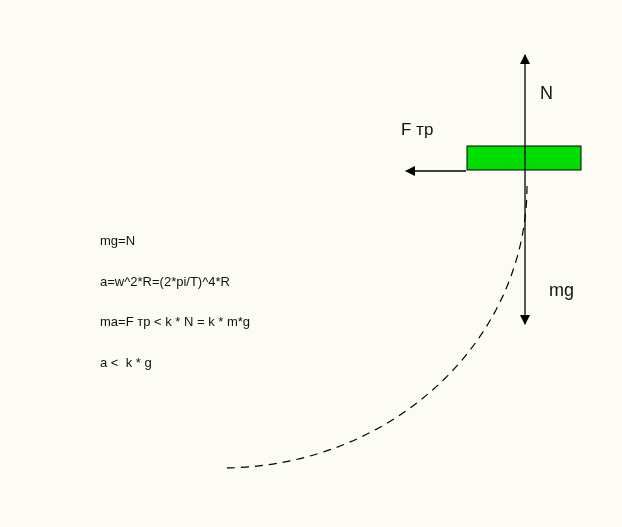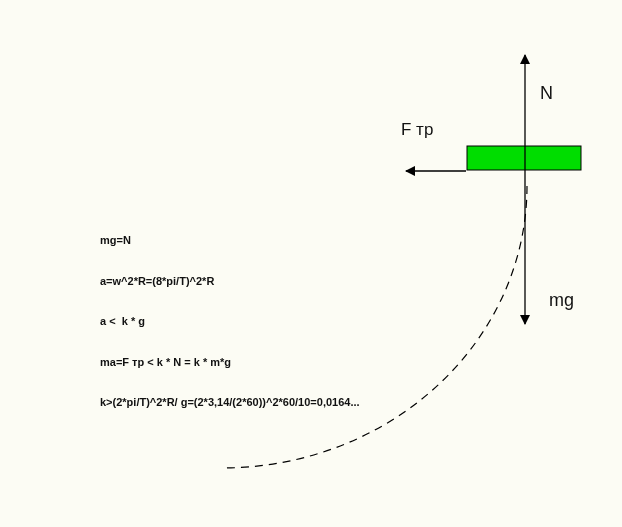--- a/index.html
+++ b/index.html
@@ -30,32 +30,31 @@
     top: 83px;
     font-size: 18px;
   }
   .label-ftr {
     left: 401px;
     top: 120px;
     font-size: 17px;
   }
   .label-mg {
     left: 549px;
-    top: 290px;
+    top: 280px;
     font-size: 18px;
   }
   .equations {
     position: absolute;
     left: 100px;
     top: 207px;
-    font-size: 11px;
+    font-size: 13px;
     line-height: 13.5px;
     color: #111;
     white-space: pre;
-    font-weight: bold;
   }
 </style>
 </head>
 <body>
 
 <div class="stage">
 
   <svg width="622" height="527" viewBox="0 0 622 527">
     <defs>
       <marker id="arrowhead" viewBox="0 0 10 10" refX="9" refY="5" markerWidth="8" markerHeight="8" orient="auto-start-reverse">
@@ -73,19 +72,18 @@
   </svg>
 
   <div class="label label-n">N</div>
 
   <div class="label label-ftr">F тр</div>
 
   <div class="label label-mg">mg</div>
 
   <div class="equations">
     <div>mg=N</div>
-    <div>a=w^2*R=(8*pi/T)^2*R</div>
+    <div>a=w^2*R=(2*pi/T)^4*R</div>
+    <div>ma=F тр &lt; k * N = k * m*g</div>
     <div>a &lt;  k * g</div>
-    <div>ma=F тр &lt; k * N = k * m*g</div>
-    <div>k&gt;(2*pi/T)^2*R/ g=(2*3,14/(2*60))^2*60/10=0,0164...</div>
   </div>
 
 </div>
 
 </body></html>

